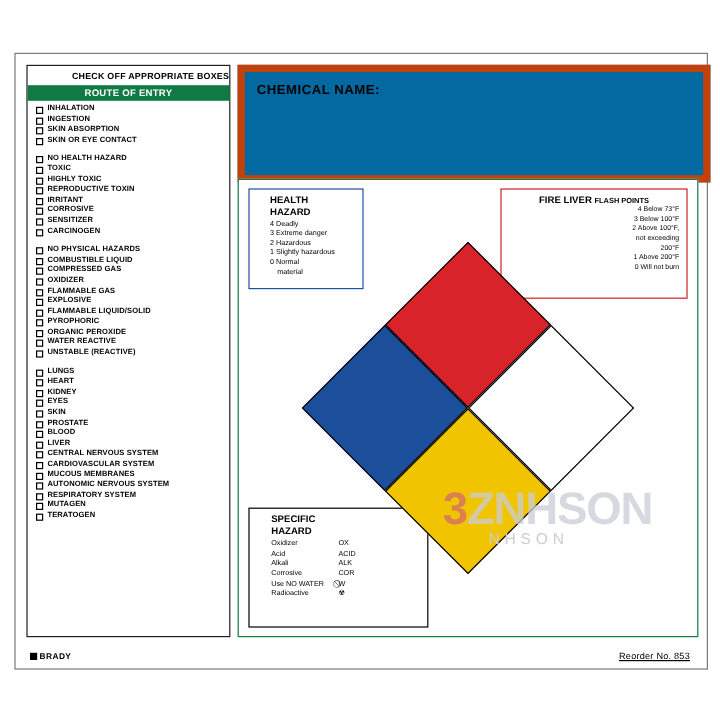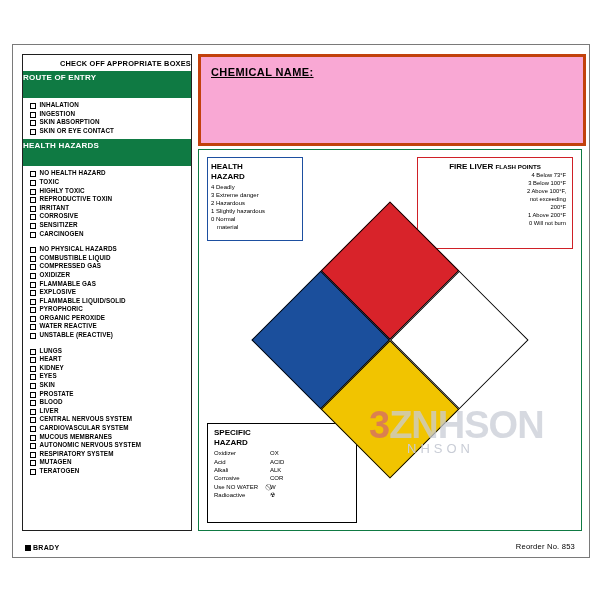--- a/index.html
+++ b/index.html
@@ -15,71 +15,71 @@
   .left-col{
     position:absolute;left:9px;top:9px;width:168px;height:475px;
     border:1px solid #1f1f1f;background:#fff;
   }
   .chk-title{
     font-size:7.4px;font-weight:bold;text-align:right;letter-spacing:.2px;
     padding:4px 0 3px;color:#000;
   }
   .band{
     background:#0f7a43;color:#ffffff;font-size:8px;font-weight:bold;
-    text-align:left;padding:2px 0 16px;letter-spacing:.2px;
+    text-align:center;padding:2px 0 2px;letter-spacing:.2px;
   }
   .chk-list{padding:3px 0 4px 7px;}
   .chk{
     display:flex;align-items:flex-start;font-size:6.3px;font-weight:bold;
     color:#000;line-height:8.6px;letter-spacing:.1px;
   }
   .box{
     display:inline-block;width:4px;height:4px;border:0.7px solid #000;
     margin-right:3.5px;margin-top:2px;flex:0 0 auto;background:#fff;
   }
 
   
   .chem-name{
     position:absolute;left:185px;top:9px;width:382px;height:86px;
-    border:3px solid #c2410c;background:#f9a8d4;text-decoration:underline;
+    border:6px solid #c2410c;background:#0369a1;
   }
   .chem-name span{
     display:block;font-size:11px;font-weight:bold;color:#000;
     padding:9px 0 0 10px;letter-spacing:.4px;
   }
 
   .diamond-area{
     position:absolute;left:185px;top:104px;width:382px;height:380px;
     border:1px solid #0f7a43;background:#fff;
   }
 
   
   .health-box{
     position:absolute;left:8px;top:7px;width:96px;height:84px;
-    border:1.2px solid #1d4fa0;background:#fff;padding:4px 3px;
+    border:1.2px solid #1d4fa0;background:#fff;padding:4px 17px;
     box-sizing:border-box;
   }
   .health-box .ttl{font-size:8px;font-weight:bold;color:#000;line-height:9.5px;}
   .health-box .ln{font-size:6px;color:#000;line-height:7.6px;margin-top:.5px;}
   .health-box .lns{margin-top:3px;}
 
   
   .fire-box{
     position:absolute;right:8px;top:7px;width:156px;height:92px;
     border:1.2px solid #cf2027;background:#fff;padding:4px 6px;
     box-sizing:border-box;
   }
   .fire-box .ttl{font-size:8px;font-weight:bold;color:#000;}
   .fire-box .ttl .fp{font-size:6.2px;font-weight:bold;}
   .fire-box .ln{font-size:5.8px;color:#000;line-height:8px;text-align:right;}
 
   
   .spec-box{
     position:absolute;left:8px;bottom:7px;width:150px;height:100px;
-    border:1.4px solid #000;background:#fff;padding:4px 6px;box-sizing:border-box;
+    border:1.4px solid #000;background:#fff;padding:4px 18px;box-sizing:border-box;
   }
   .spec-box .ttl{font-size:8px;font-weight:bold;color:#000;line-height:9.6px;}
   .spec-row{display:flex;font-size:6px;color:#000;line-height:8.4px;}
   .spec-row .a{width:56px;}
   .spec-row .b{font-weight:normal;}
 
   
   .react-box{
     position:absolute;right:8px;bottom:7px;width:132px;height:94px;
     border:1.2px solid #e9a900;background:#fff;padding:4px 6px;box-sizing:border-box;
@@ -110,21 +110,21 @@
   .wm .w1 b{color:#d46a6a;}
   .wm .w2{font-size:13px;color:#c9cdd6;letter-spacing:4px;margin-top:-4px;margin-left:38px;}
 
   
   .brady{
     position:absolute;left:12px;bottom:6px;font-size:7px;font-weight:bold;color:#000;
     letter-spacing:.3px;
   }
   .brady .sq{display:inline-block;width:6px;height:6px;background:#000;margin-right:2px;vertical-align:-1px;}
   .reorder{
-    position:absolute;right:14px;bottom:6px;font-size:7.6px;color:#000;letter-spacing:.2px;
+    position:absolute;right:14px;bottom:6px;font-size:7.6px;color:#000;letter-spacing:.2px;text-decoration:underline;
   }
 </style>
 </head>
 <body>
 
 <div id="page">
 
   <div class="label-card">
 
     <div class="left-col">
@@ -143,21 +143,20 @@
         <div class="chk">
             <span class="box"></span>
             <span>SKIN ABSORPTION</span>
           </div>
         <div class="chk">
             <span class="box"></span>
             <span>SKIN OR EYE CONTACT</span>
           </div>
       </div>
 
-      <div class="band">HEALTH HAZARDS</div>
       <div class="chk-list">
         <div class="chk">
             <span class="box"></span>
             <span>NO HEALTH HAZARD</span>
           </div>
         <div class="chk">
             <span class="box"></span>
             <span>TOXIC</span>
           </div>
         <div class="chk">

